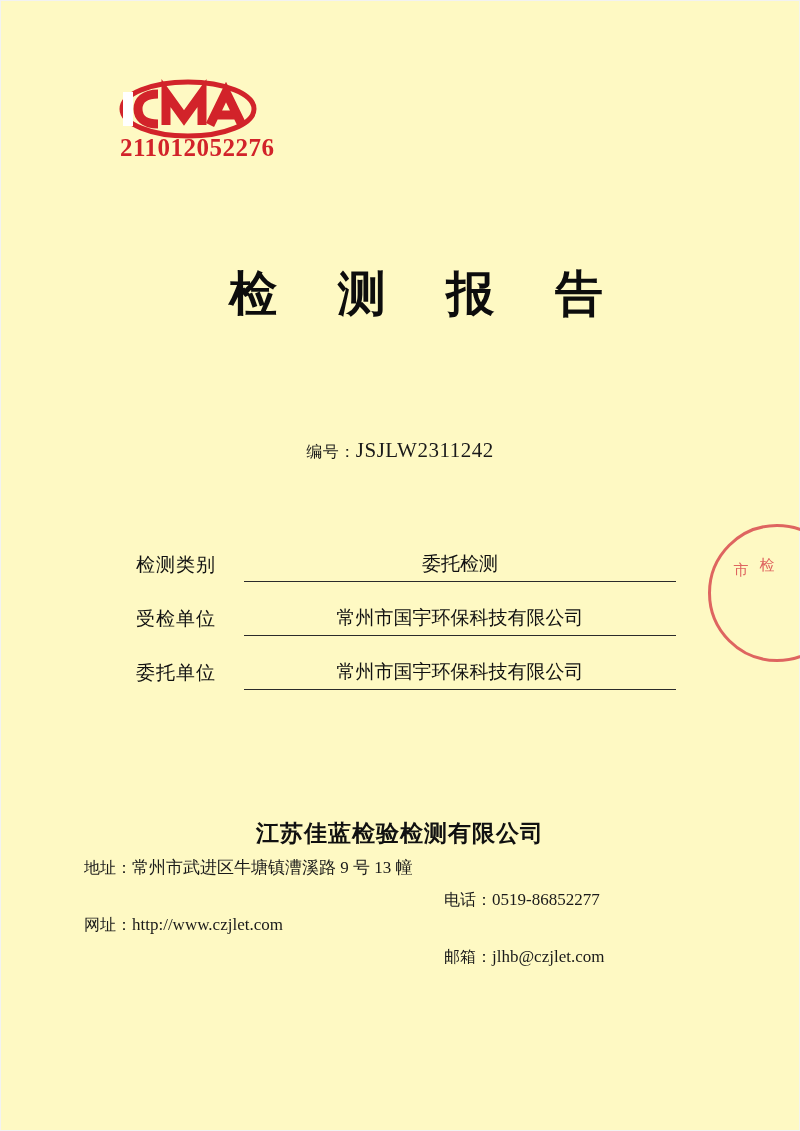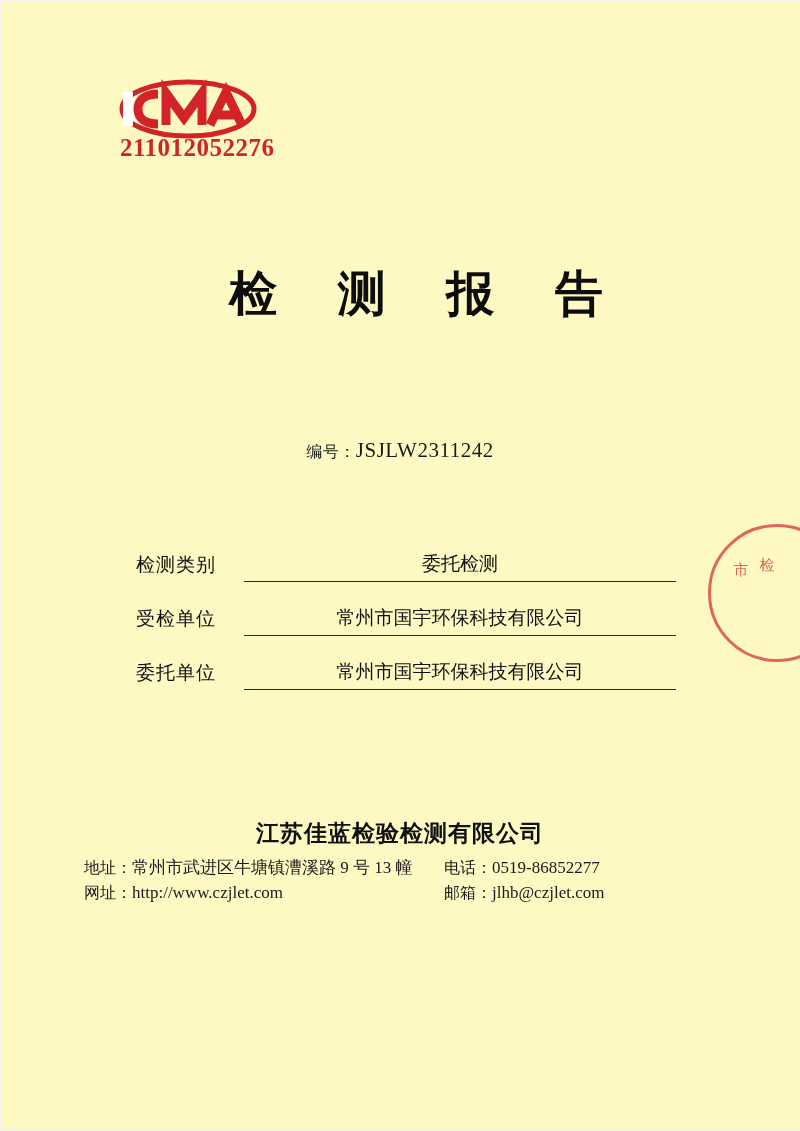--- a/index.html
+++ b/index.html
@@ -177,21 +177,21 @@
   }
   .contact-cell .ck {
     font-family: "DejaVu Sans", sans-serif;
     font-size: 16px;
   }
   .contact-cell .en {
     font-family: "Liberation Serif", serif;
     font-size: 17px;
   }
   .contact-left  { width: 330px; }
-  .contact-right { width: 240px; }
+  .contact-right { width: 240px; margin-top: 32px; }
 </style>
 </head>
 <body>
 
 <div class="page">
 
   <div class="cma-block">
     <svg class="cma-logo" width="140" height="62" viewBox="0 0 140 62">
       <ellipse cx="70" cy="31" rx="66" ry="27" fill="none" stroke="#d2232a" stroke-width="5"></ellipse>
       <path d="M10 14 L10 48" stroke="#ffffff" stroke-width="10" fill="none"></path>

